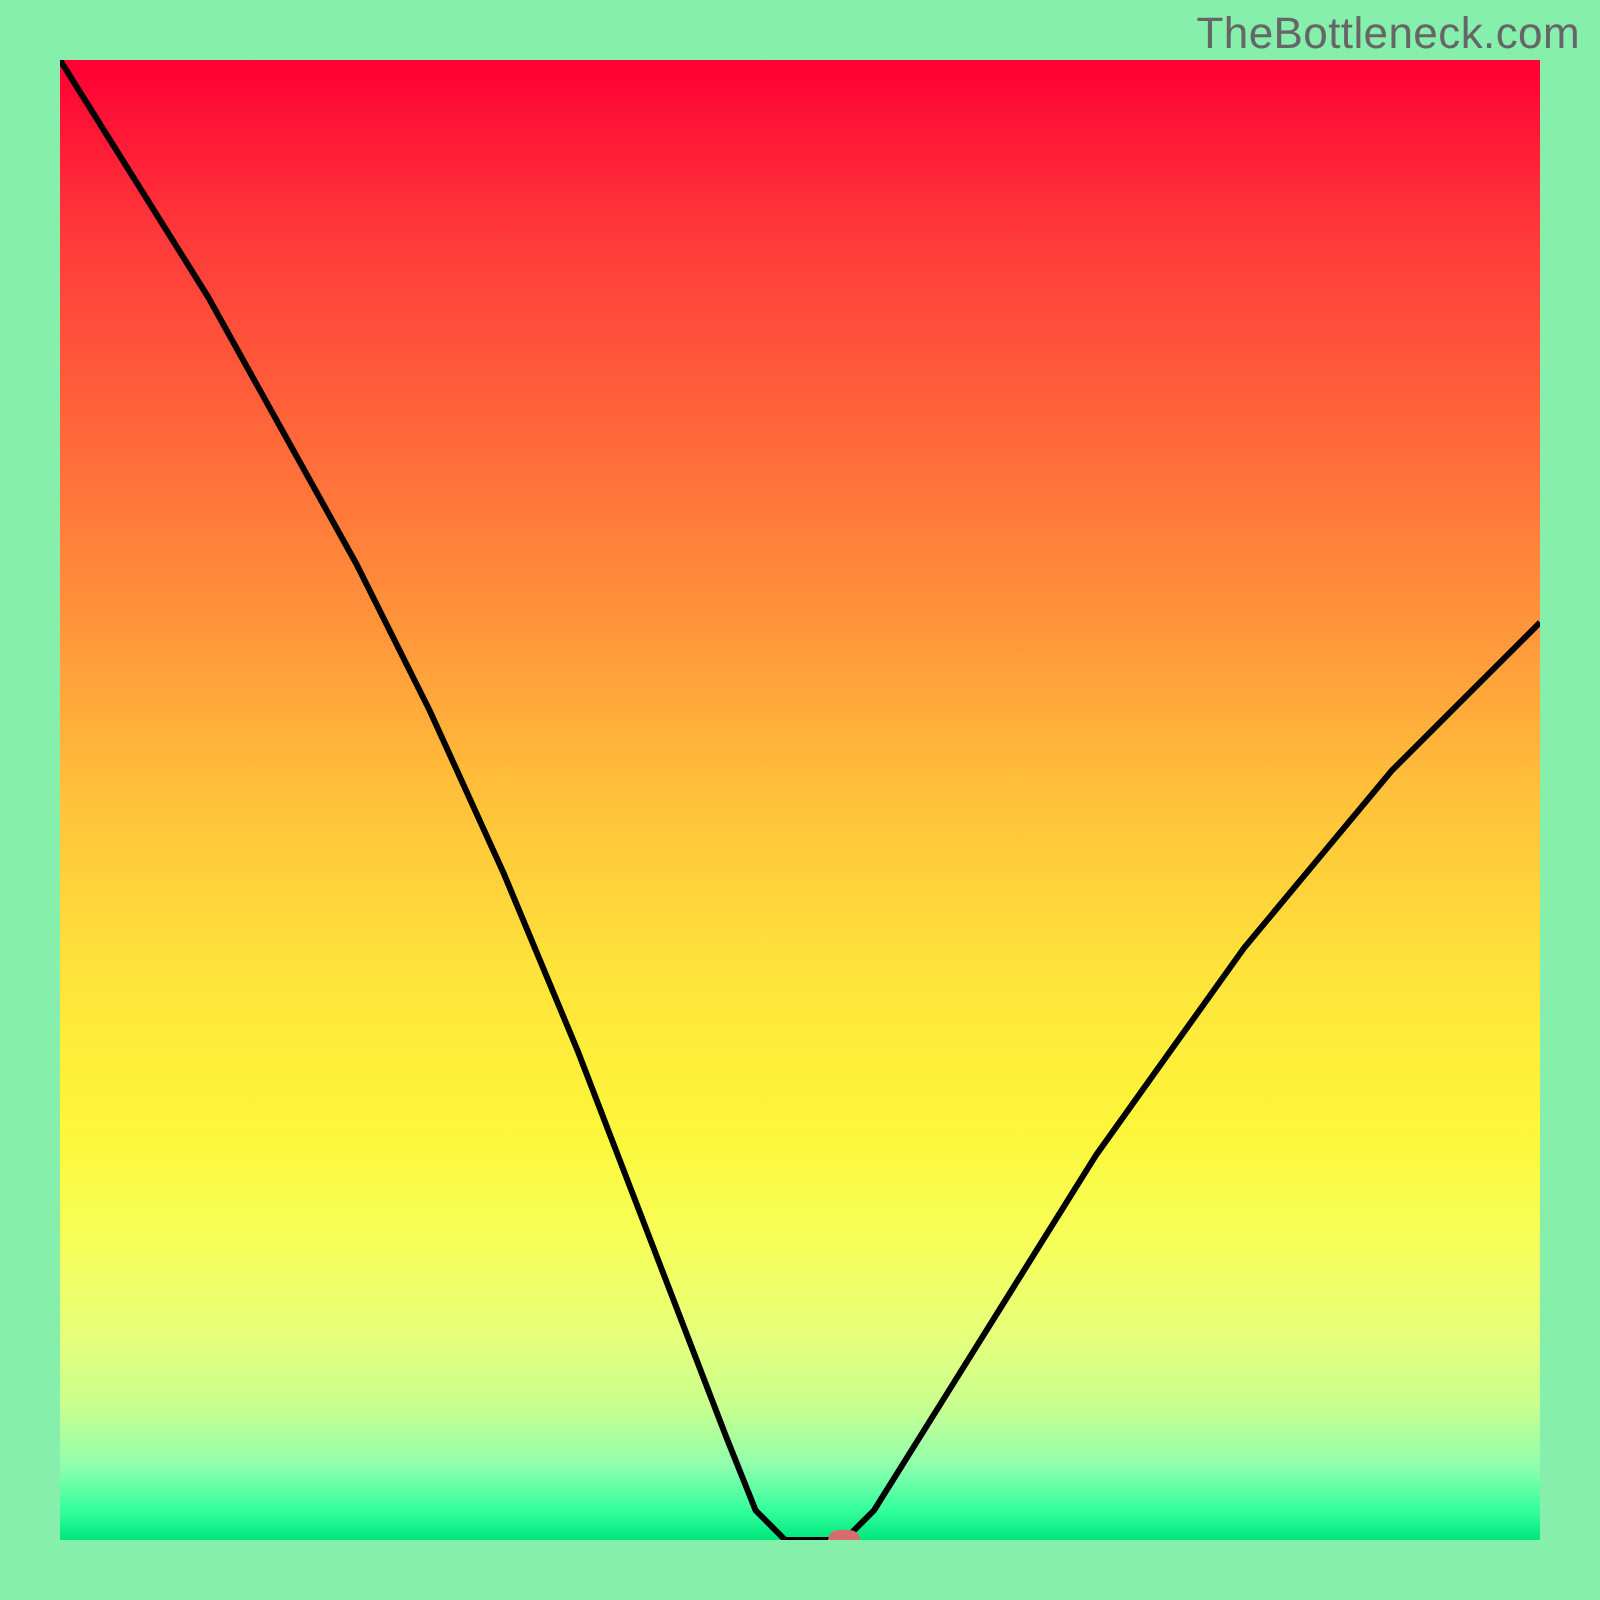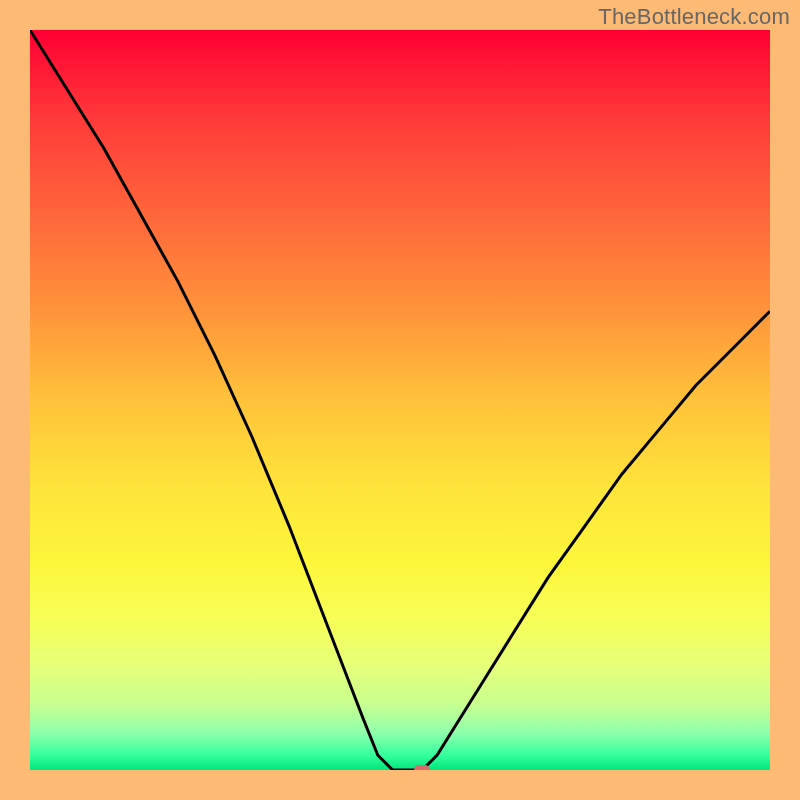--- a/index.html
+++ b/index.html
@@ -8,21 +8,21 @@
     width: 800px;
     height: 800px;
     background: #000;
     overflow: hidden;
     font-family: Arial, Helvetica, sans-serif;
   }
   .frame {
     position: relative;
     width: 800px;
     height: 800px;
-    background: #fdba74;
+    background: #86efac;
   }
   .watermark {
     position: absolute;
     top: 4px;
     right: 10px;
     color: #666;
     font-size: 22px;
     font-weight: 500;
     letter-spacing: 0.2px;
     z-index: 5;

